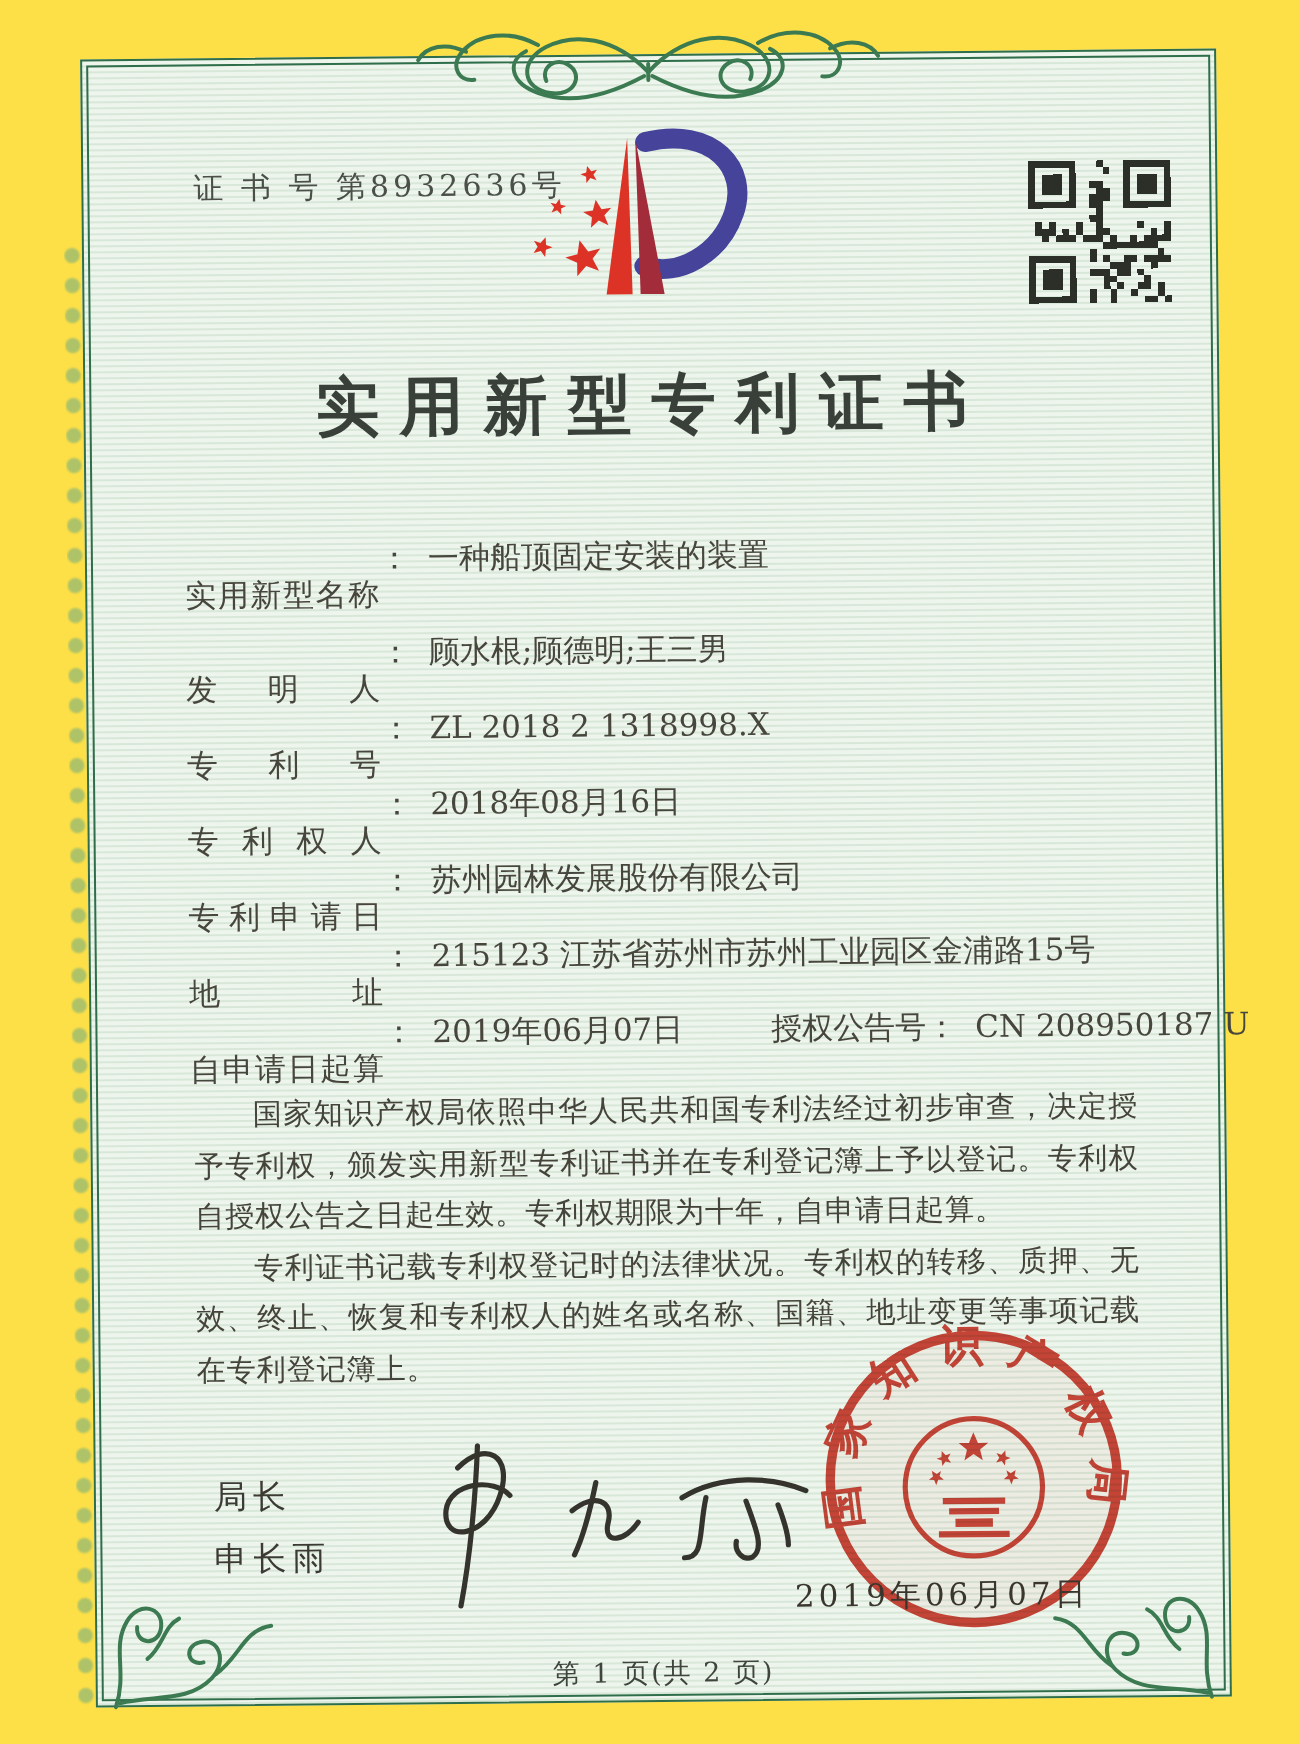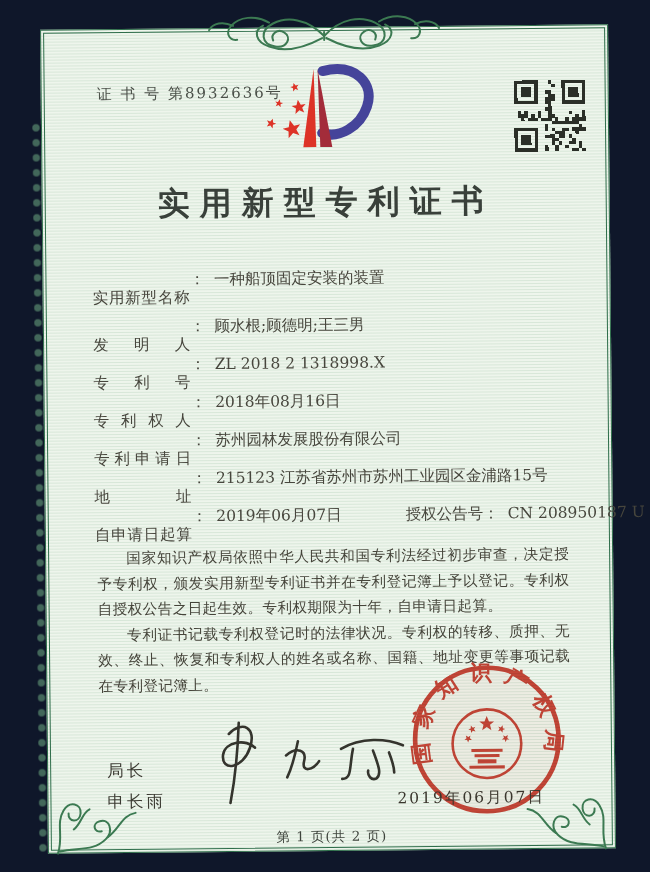--- a/index.html
+++ b/index.html
@@ -1,17 +1,17 @@
 <!DOCTYPE html>
 <html><head>
 <meta charset="utf-8">
 <style>
   html,body{margin:0;padding:0;}
   body{width:650px;height:872px;background:#ffffff;font-family:"DejaVu Serif","Liberation Serif",serif;overflow:hidden;}
-  .page{position:relative;width:650px;height:872px;background:#0f172a;overflow:hidden;}
+  .page{position:relative;width:650px;height:872px;background:#fde047;overflow:hidden;}
   .cert{
     position:absolute;left:44px;top:27px;width:568px;height:824px;
     border:4px double #2f6e4b;
     background-color:#eef5ec;
     background-image:repeating-linear-gradient(0deg, rgba(126,175,138,0.20) 0 1px, rgba(255,255,255,0) 1px 3px);
     transform:rotate(-0.55deg);
     box-sizing:border-box;
   }
   .ruffle{
     position:absolute;left:-13px;top:86px;bottom:-4px;width:12px;
@@ -22,25 +22,25 @@
   .logo{position:absolute;left:50%;top:30px;transform:translateX(-54%);}
   .qr{position:absolute;right:16px;top:48px;width:78px;height:78px;}
   .qr svg{width:100%;height:100%;shape-rendering:crispEdges;}
   .title{position:absolute;left:0;right:0;top:150px;text-align:center;font-size:32px;letter-spacing:10px;
          font-weight:600;color:#39403a;}
   .fields{position:absolute;left:46px;right:36px;top:228px;font-size:15.5px;color:#47463d;}
   .frow{height:38px;line-height:38px;white-space:nowrap;}
   .frow.first{margin-bottom:9px;}
   .flabel{display:inline-block;width:97px;text-align:justify;text-align-last:justify;vertical-align:top;margin-top:18px;}
   .fcolon{margin-right:9px;}
-  .gpair2{margin-left:64px;}
+  .gpair2{margin-left:44px;}
   .paras{position:absolute;left:48px;right:40px;top:512px;font-size:14.6px;line-height:25.5px;
          color:#45443a;letter-spacing:0.4px;text-align:justify;}
   .paras p{margin:0;text-indent:2em;}
-  .director{position:absolute;left:56px;top:700px;font-size:16.5px;letter-spacing:3px;color:#3c3b33;line-height:31px;margin-top:22px;}
+  .director{position:absolute;left:56px;top:700px;font-size:16.5px;letter-spacing:3px;color:#3c3b33;line-height:31px;}
   .signature{position:absolute;left:150px;top:682px;}
   .seal{position:absolute;left:358px;top:632px;width:156px;height:156px;mix-blend-mode:multiply;opacity:.93;}
   .seal-date{position:absolute;left:346px;top:758px;font-size:15.5px;letter-spacing:2px;color:#3a362d;}
   .footer{position:absolute;left:0;right:0;top:797px;text-align:center;font-size:13.5px;letter-spacing:1px;color:#3f443d;}
   .orn-top{position:absolute;left:50%;top:-21px;transform:translateX(-50%);}
   .orn-bl{position:absolute;left:-4px;bottom:-6px;}
   .orn-br{position:absolute;right:-4px;bottom:-6px;transform:scaleX(-1);}
   svg{display:block;}
 </style>
 </head>

